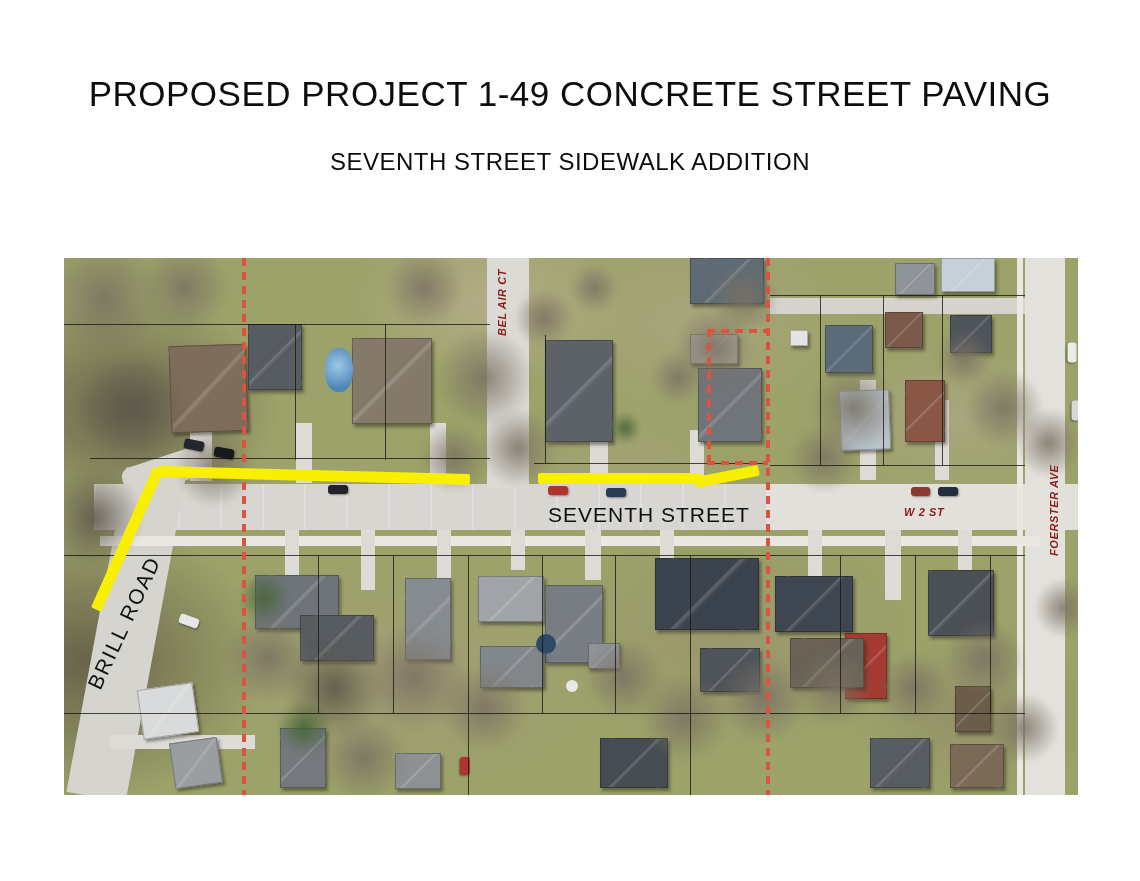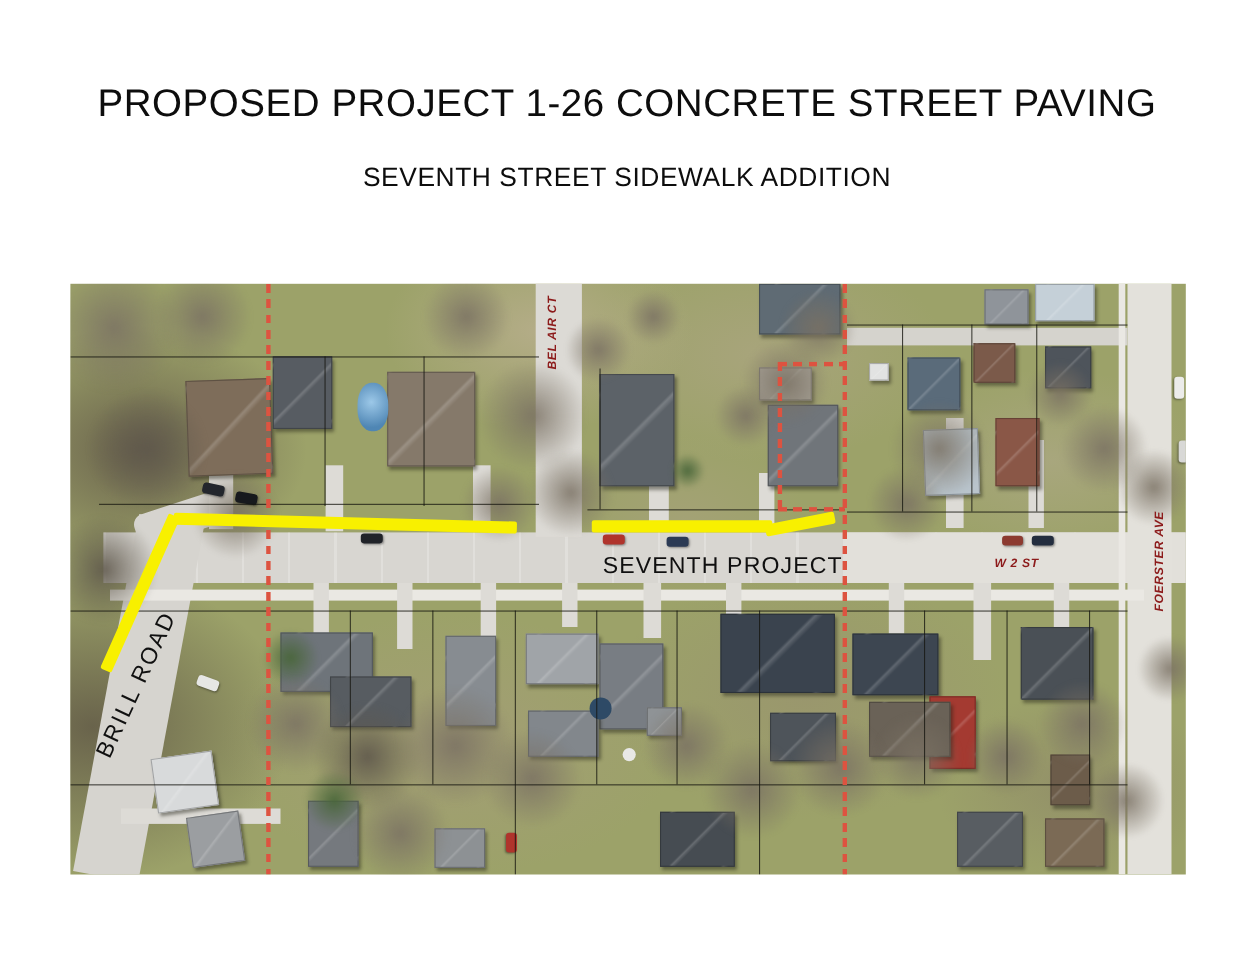--- a/index.html
+++ b/index.html
@@ -39,21 +39,21 @@
   .house{box-shadow:2px 3px 3px rgba(30,30,20,.45);border:1px solid rgba(0,0,0,.25);}
   .tree{border-radius:50%;filter:blur(2px);}
   .car{border-radius:3px;box-shadow:1px 1px 2px rgba(0,0,0,.4);}
   .pool{background:radial-gradient(circle at 45% 40%, #9cc8e8, #4f86b4 75%);border-radius:45%;}
 </style>
 </head>
 <body>
 
 <div class="page">
 
-  <div class="title">PROPOSED PROJECT 1-26 CONCRETE STREET PAVING</div>
+  <div class="title">PROPOSED PROJECT 1-49 CONCRETE STREET PAVING</div>
   <div class="subtitle">SEVENTH STREET SIDEWALK ADDITION</div>
 
   <div class="map">
 
     <div class="road joints-h" style="left:30px;top:226px;width:984px;height:46px;"></div>
     <div class="road" style="left:704px;top:226px;width:310px;height:46px;background:#e2e0da;"></div>
     <div class="road joints-v" style="left:423px;top:0;width:42px;height:230px;background:#dcdad5;"></div>
     <div class="road joints-v" style="left:961px;top:0;width:40px;height:537px;background:#e3e1db;"></div>
     <div class="road" style="left:32px;top:212px;width:60px;height:330px;transform:rotate(10.5deg);background:#d6d4cf;"></div>
     <div class="road" style="left:58px;top:200px;width:76px;height:30px;transform:rotate(-18deg);background:#d6d4cf;border-radius:10px 0 0 0;"></div>
@@ -187,19 +187,19 @@
       <div class="pline" style="left:926px;top:297px;width:1px;height:158px;"></div>
       <div class="redline-v" style="left:178px;top:0;height:537px;"></div>
       <div class="redline-v" style="left:702px;top:0;height:537px;"></div>
       <div class="redline-v" style="left:643px;top:71px;height:134px;"></div>
       <div class="redline-h" style="left:643px;top:71px;width:61px;"></div>
       <div class="redline-h" style="left:643px;top:203px;width:61px;"></div>
       <div class="hl" style="left:32px;top:346px;width:154px;transform-origin:left center;transform:rotate(-66deg);"></div>
       <div class="hl" style="left:94px;top:208px;width:312px;transform-origin:left center;transform:rotate(1.5deg);"></div>
       <div class="hl" style="left:474px;top:215px;width:164px;"></div>
       <div class="hl" style="left:632px;top:219px;width:64px;transform-origin:left center;transform:rotate(-11deg);"></div>
-      <div class="lbl-black" style="left:484px;top:245px;">SEVENTH PROJECT</div>
+      <div class="lbl-black" style="left:484px;top:245px;">SEVENTH STREET</div>
       <div class="lbl-black" style="left:30px;top:418px;transform-origin:left center;transform:rotate(-65deg);letter-spacing:2px;">BRILL ROAD</div>
       <div class="lbl-red vlabel" style="left:432px;top:78px;">BEL AIR CT</div>
       <div class="lbl-red" style="left:840px;top:248px;">W 2 ST</div>
       <div class="lbl-red vlabel" style="left:984px;top:298px;">FOERSTER AVE</div>
     </div>
 </div>
 
 </body></html>

